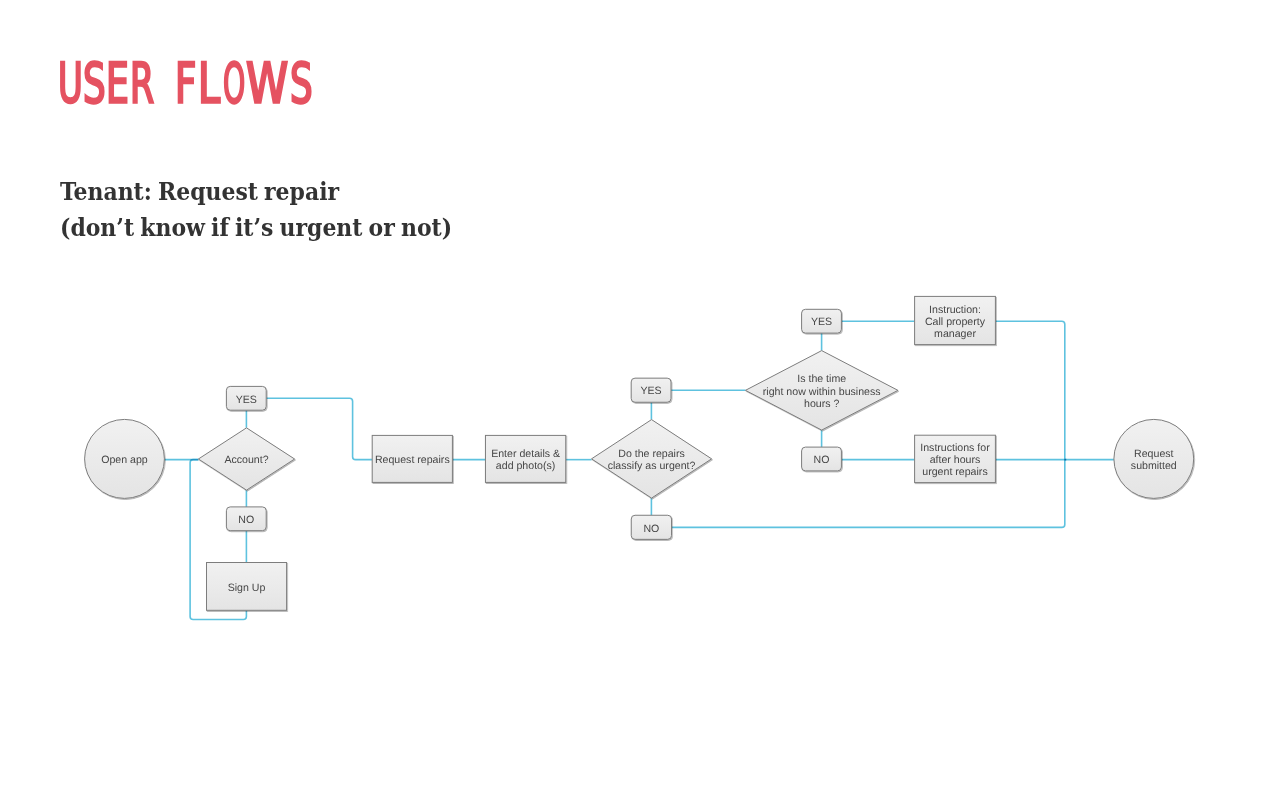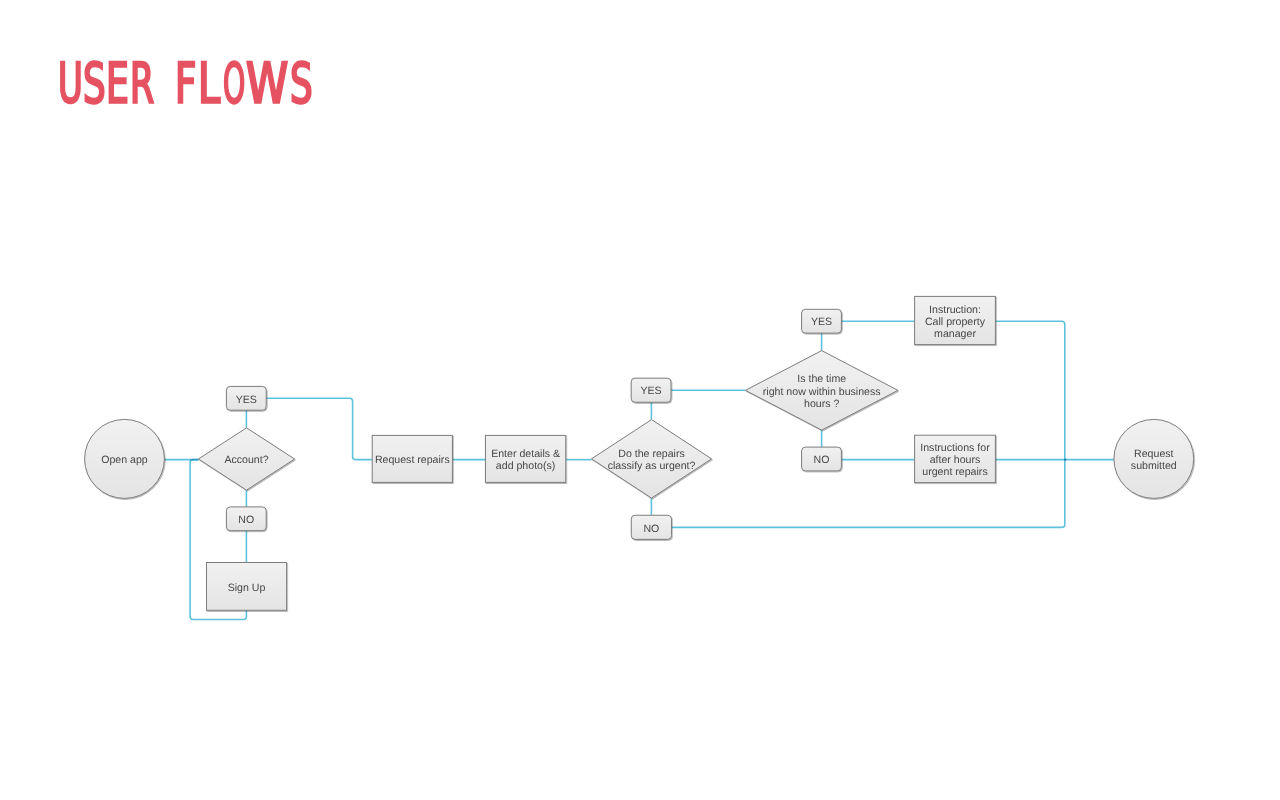--- a/index.html
+++ b/index.html
@@ -45,20 +45,22 @@
       <span class="g" style="left: 57.6px;">U</span>
       <span class="g" style="left: 83.4px; transform: scaleX(0.72);">S</span>
       <span class="g" style="left: 106.3px; transform: scaleX(0.73);">E</span>
       <span class="g" style="left: 129.6px; transform: scaleX(0.7);">R</span>
       <span class="g" style="left: 175px; transform: scaleX(0.75);">F</span>
       <span class="g" style="left: 198.2px; transform: scaleX(0.8);">L</span>
       <span class="g" style="left: 223.1px; transform: scaleX(0.57);">O</span>
       <span class="g" style="left: 246.1px; transform: scaleX(0.861);">W</span>
       <span class="g" style="left: 290.304px; transform: scaleX(0.72);">S</span>
     </div>
+  <div id="subtitle">Tenant: Request repair
+(don’t know if it’s urgent or not)</div>
 
   <svg id="flow" viewBox="0 0 1280 800" width="1280" height="800">
     <defs>
       <linearGradient id="gshape" x1="0" y1="0" x2="0" y2="1">
         <stop offset="0" stop-color="#f1f1f1"></stop>
         <stop offset="1" stop-color="#e4e4e4"></stop>
       </linearGradient>
       <filter id="sh" x="-30%" y="-30%" width="180%" height="180%">
         <feDropShadow dx="0.8" dy="1" stdDeviation="0.7" flood-color="#000" flood-opacity="0.30"></feDropShadow>
       </filter>

